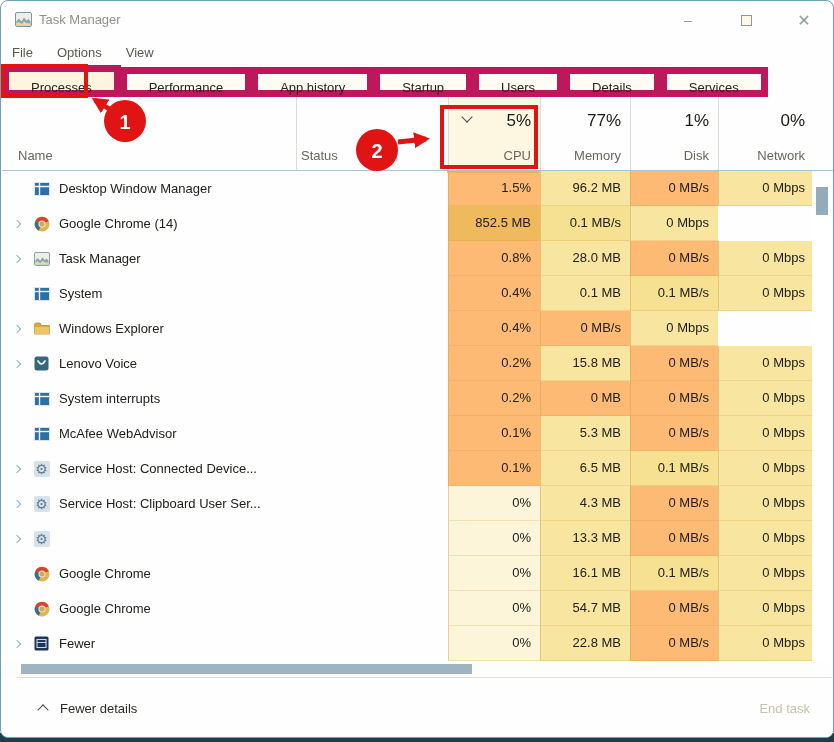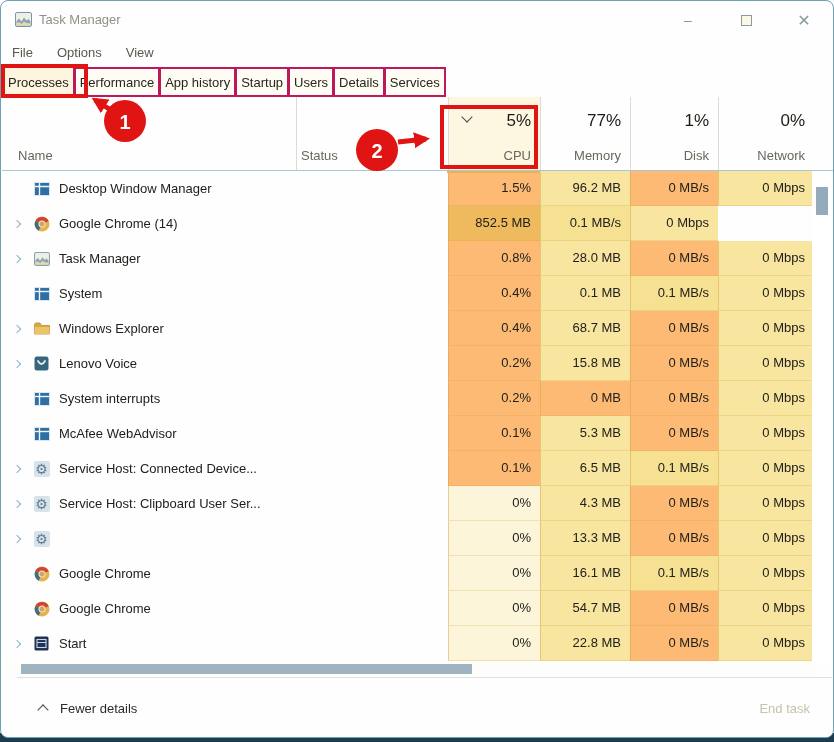--- a/index.html
+++ b/index.html
@@ -22,22 +22,22 @@
              color:#8c9aa0; font-size:14px; }
   .btn-max span { display:block; width:11px; height:11px; border:1px solid #8c9aa0; background:#fdf8e6; }
   .btn-close { font-size:16px; }
 
   
   .menubar { position:absolute; top:38px; left:0; right:0; height:26px; display:flex; align-items:center; padding-left:11px;text-align:right; }
   .menu-item { font-size:13px; color:#555a4e; margin-right:24px; }
 
   
   .tabs { position:absolute; top:64px; left:1px; height:32px; display:flex; align-items:flex-end; }
-  .tab { height:30px; line-height:28px; padding:0 4px; font-size:13px; color:#26261f;
-         background:#fefcf3; border:2px solid #be185d; margin-right:-1px; }
+  .tab { height:30px; line-height:28px; padding:0 22px; font-size:13px; color:#26261f;
+         background:#fefcf3; border:7px solid #be185d; margin-right:-1px; }
   .tab.selected { background:#fdf5de; height:32px; line-height:31px; position:relative; z-index:2; }
 
   
   .grid-header { position:absolute; top:96px; left:1px; width:832px; height:74px;
                  display:grid; grid-template-columns:294px 152px 92px 90px 88px 96px 20px;
                  border-bottom:1px solid #a9c6d4; background:#fefefe; }
   .gh-cell { position:relative; }
   .gh-label { position:absolute; bottom:7px; font-size:13px; color:#67675f; }
   .gh-name .gh-label { left:16px; }
   .gh-status .gh-label { left:4px; }
@@ -237,21 +237,20 @@
       <span class="proc-icon">
               <svg width="16" height="13" viewBox="0 0 16 13">
                 <path d="M0.5 2.5 L0.5 12 L15.5 12 L15.5 3.5 L7.5 3.5 L6 1 L1.5 1 Z" fill="#d9a843" stroke="#b98c33" stroke-width="0.8"></path>
                 <path d="M0.5 5 L15.5 5 L15.5 12 L0.5 12 Z" fill="#ecc468"></path>
               </svg>
             </span>
       <span class="proc-name">Windows Explorer</span>
     </div>
     <div class="status-cell"></div>
     <div class="stat-cell c-cpu h1">0.4%</div>
-    <div class="stat-cell c-mem h2">68.7 MB</div>
     <div class="stat-cell c-disk h1">0 MB/s</div>
     <div class="stat-cell c-net h2">0 Mbps</div>
   </div>
         <div class="row">
     <div class="name-cell">
       <span class="expander">
               <i></i>
             </span>
       <span class="proc-icon">
               <svg width="15" height="15" viewBox="0 0 15 15">
@@ -395,21 +394,21 @@
       <span class="expander">
               <i></i>
             </span>
       <span class="proc-icon">
               <svg width="15" height="15" viewBox="0 0 15 15">
                 <rect x="0.5" y="0.5" width="14" height="14" rx="1.5" fill="#1b3356"></rect>
                 <rect x="3" y="3.5" width="9" height="8" fill="none" stroke="#cdd6e2" stroke-width="1.1"></rect>
                 <line x1="3" y1="6.5" x2="12" y2="6.5" stroke="#cdd6e2" stroke-width="1.1"></line>
               </svg>
             </span>
-      <span class="proc-name">Start</span>
+      <span class="proc-name">Fewer</span>
     </div>
     <div class="status-cell"></div>
     <div class="stat-cell c-cpu h0">0%</div>
     <div class="stat-cell c-mem h2">22.8 MB</div>
     <div class="stat-cell c-disk h1">0 MB/s</div>
     <div class="stat-cell c-net h2">0 Mbps</div>
   </div>
       </div>
     <div class="cpu-accent" style="top:170px;"></div>
 

